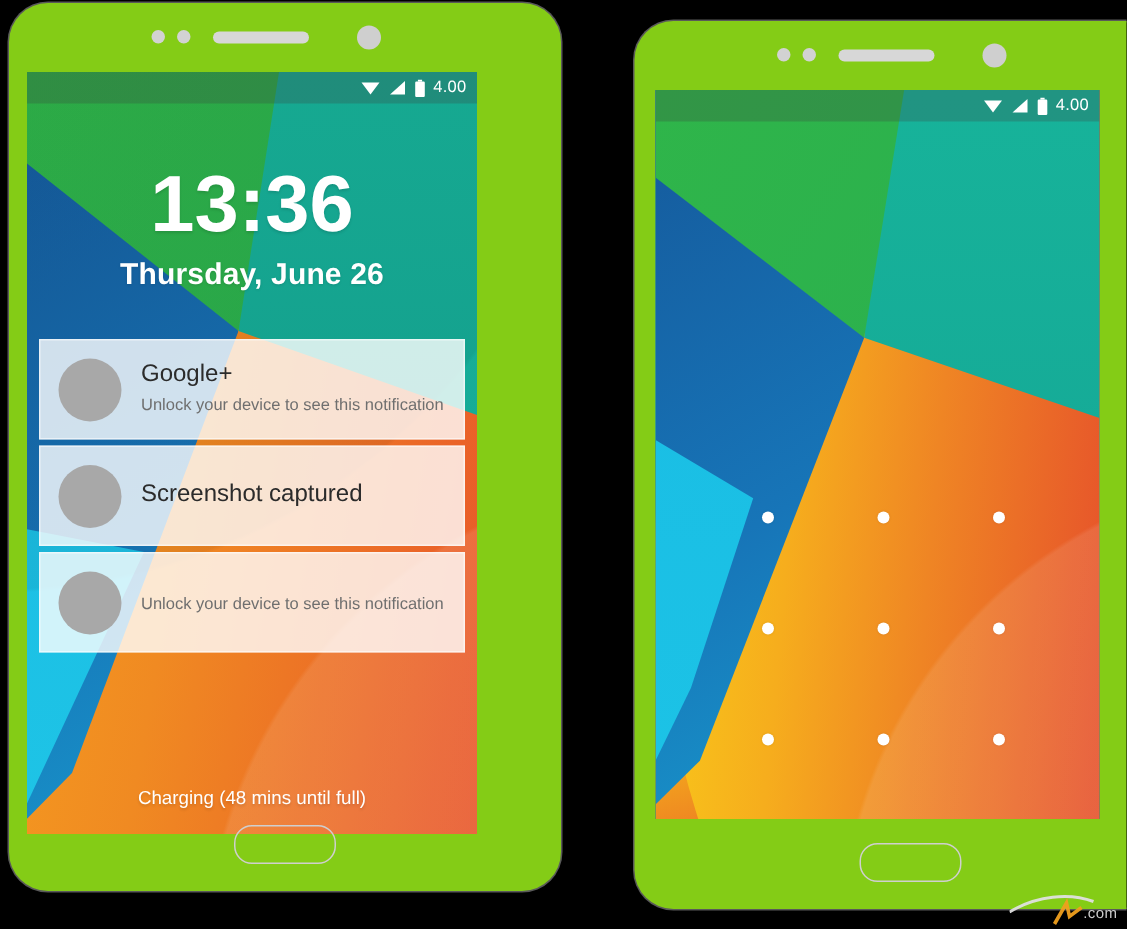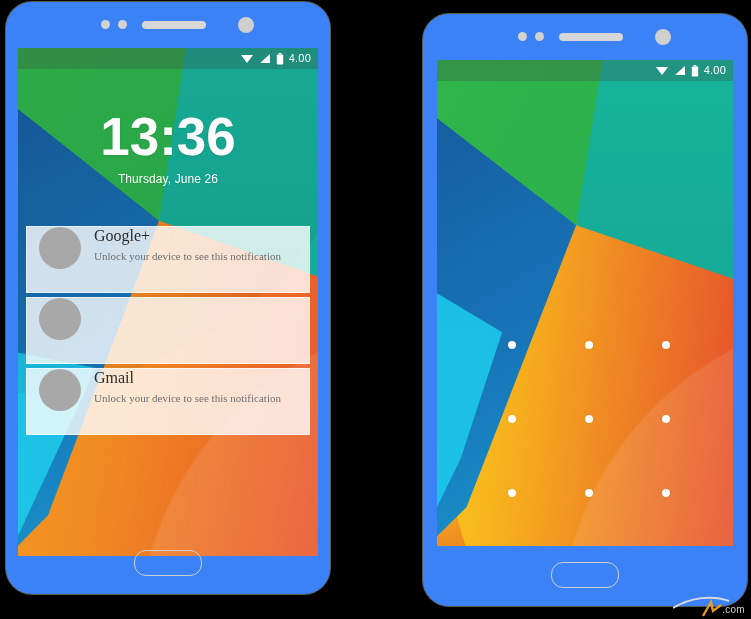--- a/index.html
+++ b/index.html
@@ -15,23 +15,24 @@
   #stage {
     position: relative;
     width: 751px;
     height: 619px;
     background: #000000;
   }
 
   
   .phone {
     position: absolute;
-    background: #3b82f6;
+    background: #84cc16;
     border-radius: 26px;
     box-shadow: 0 0 0 1px rgba(255,255,255,0.35);
+    padding-left: 44px;
   }
   .phone-1 { left: 6px;   top: 2px;  width: 324px; height: 592px; }
   .phone-2 { left: 423px; top: 14px; width: 324px; height: 592px; }
 
   
   .bezel-top {
     position: absolute;
     left: 0; right: 0; top: 0;
     height: 46px;
   }
@@ -169,45 +170,44 @@
   }
   .clock-time {
     font-size: 53px;
     font-weight: 700;
     letter-spacing: 0px;
     line-height: 1;
     text-shadow: 0 1px 2px rgba(0,0,0,0.12);
   }
   .clock-date {
     margin-top: 9px;
-    font-size: 12px;
-    font-weight: 400;
+    font-size: 20px;
+    font-weight: 700;
     letter-spacing: 0.1px;
     text-shadow: 0 1px 2px rgba(0,0,0,0.12);
   }
 
   
   .notif-stack {
     position: absolute;
     left: 8px;
     right: 8px;
     top: 178px;
   }
   .notif-card {
     position: relative;
     height: 67px;
     margin-bottom: 4px;
     background: rgba(255,255,255,0.80);
     border: 1px solid rgba(255,255,255,0.55);
     display: flex;
-    align-items: flex-start;
+    align-items: center;
     box-sizing: border-box;
     padding: 0 12px;
     gap: 13px;
-    font-family: Liberation Serif, serif;
   }
   .notif-avatar {
     width: 42px; height: 42px;
     border-radius: 50%;
     background: #a8a8a8;
     flex: 0 0 auto;
   }
   .notif-text { min-width: 0; }
   .notif-title {
     font-size: 16px;
@@ -325,33 +325,34 @@
           <div class="notif-avatar"></div>
           <div class="notif-text">
             <div class="notif-title">Google+</div>
             <div class="notif-sub">Unlock your device to see this notification</div>
           </div>
         </div>
 
         <div class="notif-card">
           <div class="notif-avatar"></div>
           <div class="notif-text">
+            <div class="notif-title">Screenshot captured</div>
           </div>
         </div>
 
         <div class="notif-card">
           <div class="notif-avatar"></div>
           <div class="notif-text">
-            <div class="notif-title">Gmail</div>
             <div class="notif-sub">Unlock your device to see this notification</div>
           </div>
         </div>
 
       </div>
 
+      <div class="charging-text">Charging (48 mins until full)</div>
 
     </div>
 
     <div class="home-button"></div>
   </div>
 
   <div class="phone phone-2">
 
     <div class="bezel-top">
       <div class="sensor-dot d1"></div>

